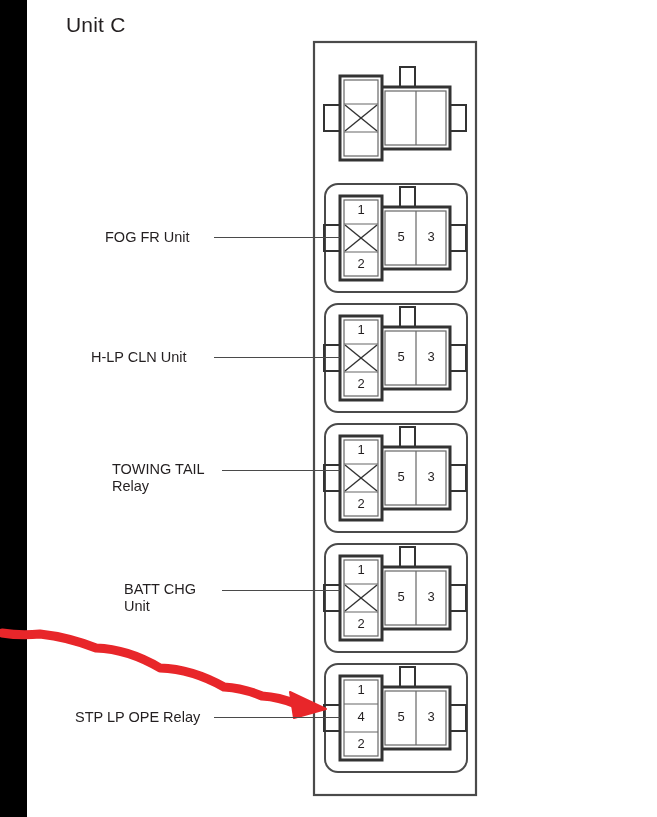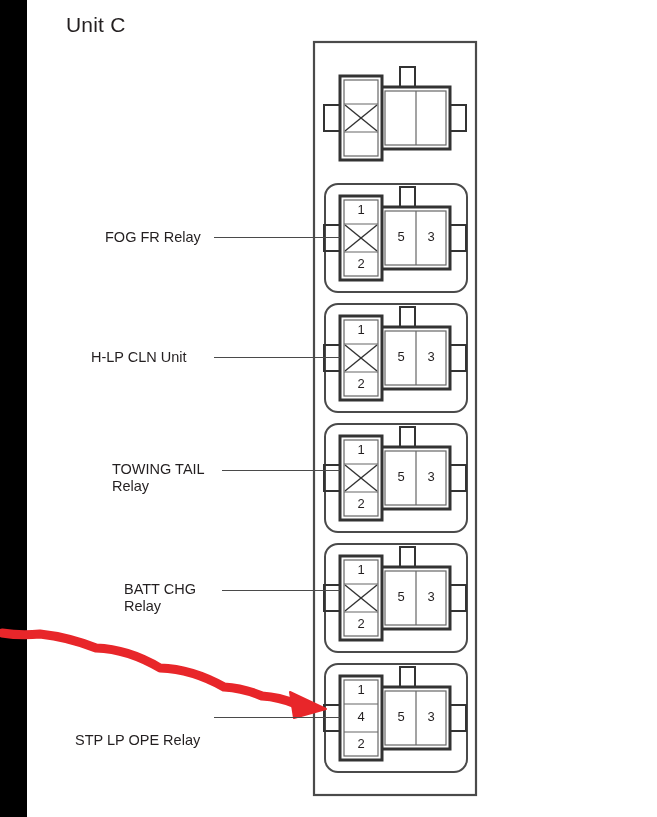--- a/index.html
+++ b/index.html
@@ -199,27 +199,27 @@
           <rect x="450" y="705" width="16" height="26" fill="none" stroke="#333" stroke-width="2"></rect>
         </g>
         <g>
           <path d="M 2 633 Q 21 636 40 634 Q 68 637 96 648 Q 128 649 160 668 Q 192 669 224 687 Q 243 688 262 696 Q 279 697 296 704" fill="none" stroke="#e8262a" stroke-width="9" stroke-linecap="round" stroke-linejoin="round"></path>
           <path d="M 326 709 L 290 692 L 294 718 Z" fill="#e8262a" stroke="#e8262a" stroke-width="2" stroke-linejoin="round"></path>
         </g>
       </g>
   </svg>
 
   <div id="labels-layer">
-      <div class="relay-label" style="left: 105px; top: 229px;">FOG FR Relay</div>
+      <div class="relay-label" style="left: 105px; top: 229px;">FOG FR Unit</div>
       <div class="leader" style="left: 214px; top: 237px; width: 126px;"></div>
       <div class="relay-label" style="left: 91px; top: 349px;">H-LP CLN Unit</div>
       <div class="leader" style="left: 214px; top: 357px; width: 126px;"></div>
       <div class="relay-label" style="left: 105px; top: 461px; margin-left: 7px;">TOWING TAIL
 Relay</div>
       <div class="leader" style="left: 222px; top: 470px; width: 118px;"></div>
       <div class="relay-label" style="left: 124px; top: 581px;">BATT CHG
-Relay</div>
+Unit</div>
       <div class="leader" style="left: 222px; top: 590px; width: 118px;"></div>
-      <div class="relay-label" style="left: 75px; top: 732px;">STP LP OPE Relay</div>
+      <div class="relay-label" style="left: 75px; top: 709px;">STP LP OPE Relay</div>
       <div class="leader" style="left: 214px; top: 717px; width: 126px;"></div>
     </div>
 
 </div>
 
 </body></html>

